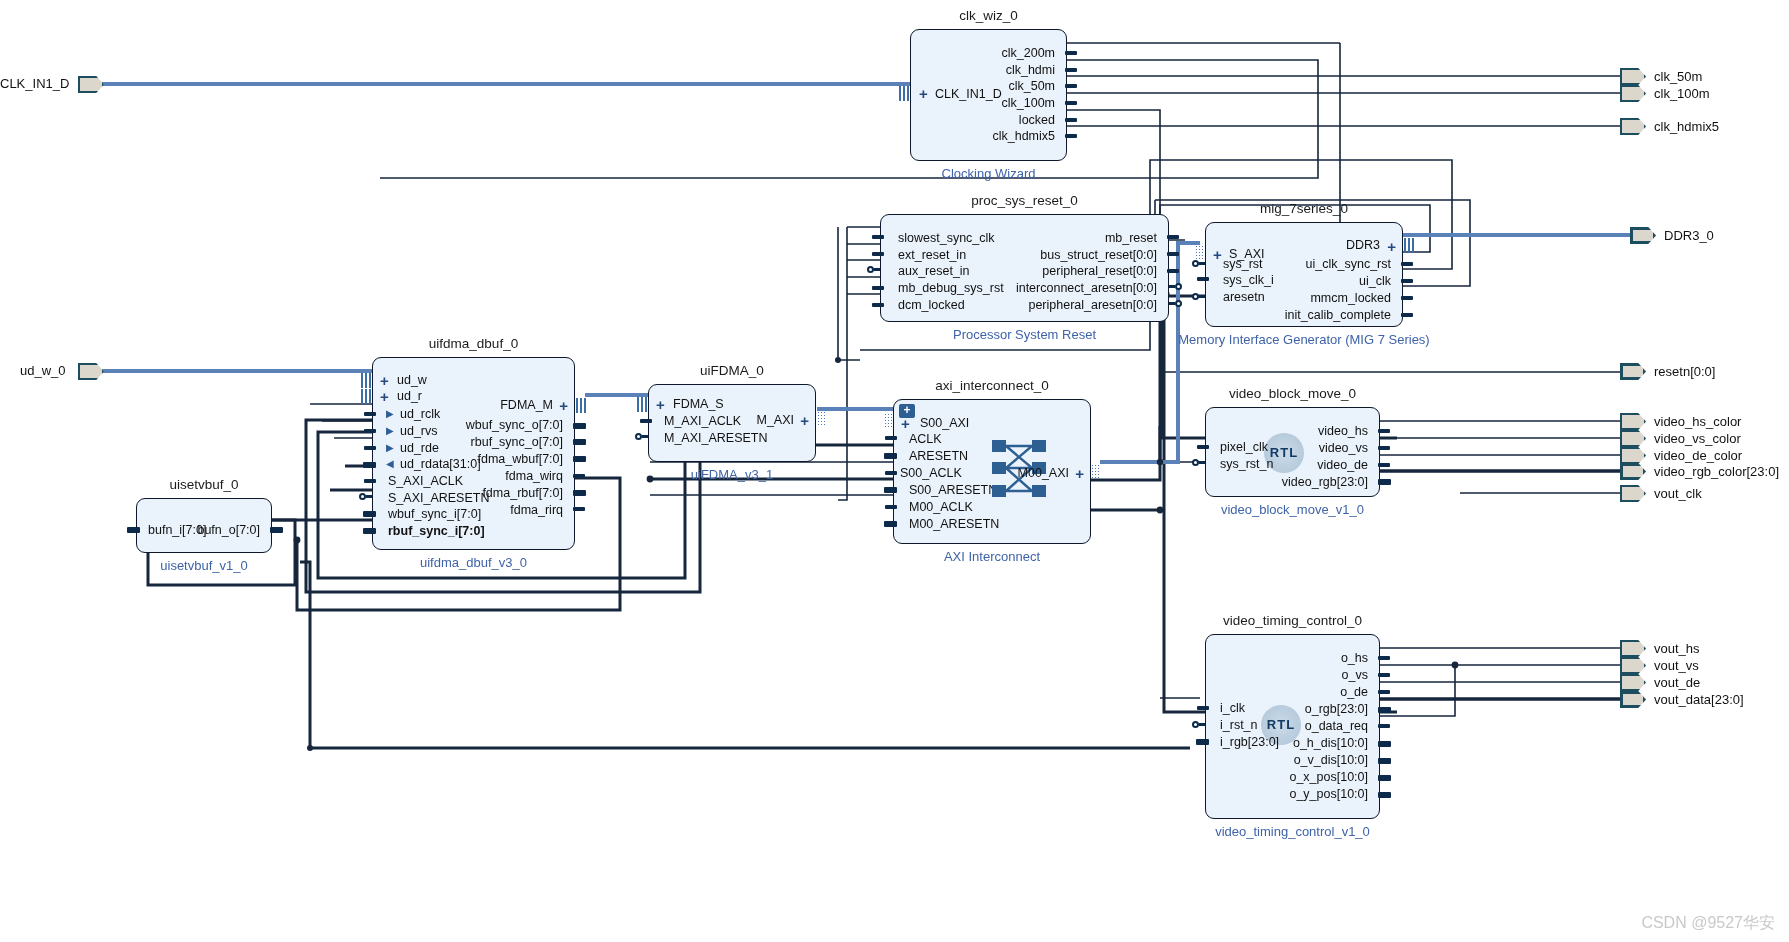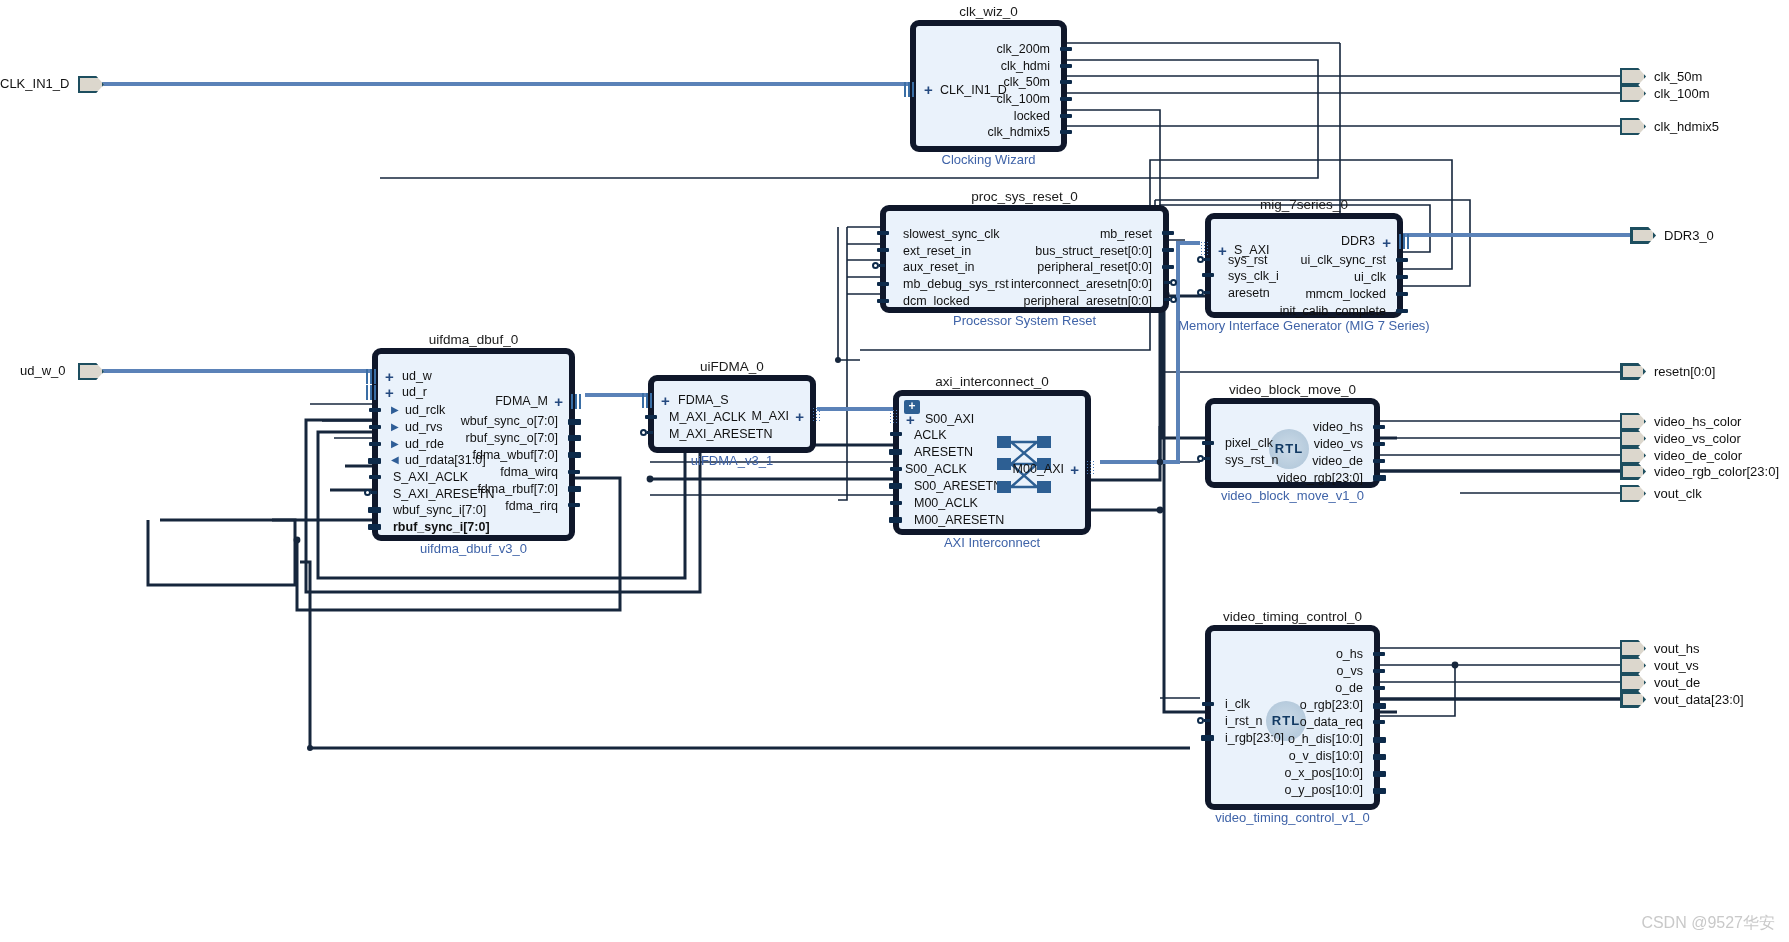--- a/index.html
+++ b/index.html
@@ -3,21 +3,21 @@
 <meta charset="utf-8">
 <style>
   html,body{margin:0;padding:0;background:#ffffff;}
   body{width:1789px;height:942px;position:relative;overflow:hidden;
        font-family:"Liberation Sans",sans-serif;color:#111;}
   #canvas{position:absolute;left:0;top:0;width:1789px;height:942px;}
   svg.wires{position:absolute;left:0;top:0;width:1789px;height:942px;pointer-events:none;}
 
   
   .block{position:absolute;box-sizing:border-box;
-         background:#eaf2fb;border:6px solid #0f172a;border-radius:9px;}
+         background:#eaf2fb;border:1px solid #0f172a;border-radius:9px;margin-top:9px;}
   .blk-title{position:absolute;left:0;right:0;top:-22px;text-align:center;
              font-size:13.5px;color:#1b1b1b;white-space:nowrap;}
   .blk-sub{position:absolute;left:-40px;right:-40px;bottom:-21px;text-align:center;
            font-size:13px;color:#3f63a8;white-space:nowrap;}
   .pin{position:absolute;font-size:12.5px;color:#111;white-space:nowrap;line-height:12px;}
   .pin.l{left:17px;text-align:left;}
   .pin.r{right:11px;text-align:right;}
   .pl{position:absolute;left:-9px;width:12px;height:4px;background:#0d2a4a;border-radius:1px;}
   .pl.wide{height:6px;left:-10px;width:13px;}
   .pr{position:absolute;right:-11px;width:12px;height:4px;background:#0d2a4a;border-radius:1px;}
@@ -350,20 +350,28 @@
       <rect x="40" y="22" width="14" height="12" fill="#2d5f93"></rect>
       <rect x="0" y="45" width="14" height="12" fill="#2d5f93"></rect>
       <rect x="40" y="45" width="14" height="12" fill="#2d5f93"></rect>
       <path d="M14 6 H40 M14 28 H40 M14 51 H40 M14 6 L40 28 M40 6 L14 28 M14 28 L40 51 M40 28 L14 51" stroke="#2d5f93" stroke-width="2.4" fill="none"></path>
     </svg>
     <div class="bus-dot" style="right:-10px;top:64px;"></div>
     <div class="plus" style="right:6px;top:68px;">+</div>
     <span class="pin r" style="top:67px;right:21px;">M00_AXI</span>
   </div>
 
+  <div class="block" style="left:136px;top:489px;width:136px;height:55px;">
+    <div class="blk-title">uisetvbuf_0</div>
+    <div class="blk-sub">uisetvbuf_v1_0</div>
+    <span class="pl wide" style="top:28px;"></span>
+      <span class="pin l" style="top:25px;left:11px;">bufn_i[7:0]</span>
+    <span class="pr wide" style="top:28px;"></span>
+      <span class="pin r" style="top:25px;">bufn_o[7:0]</span>
+  </div>
 
   <div class="block" style="left:1205px;top:398px;width:175px;height:90px;">
     <div class="blk-title">video_block_move_0</div>
     <div class="blk-sub">video_block_move_v1_0</div>
     <div class="rtl" style="left:58px;top:25px;">RTL</div>
     <span class="pl" style="top:37px;"></span>
       <span class="pin l" style="top:33px;left:14px;">pixel_clk</span>
     <span class="pbub" style="top:51px;"></span>
       <span class="pbubline" style="top:53px;"></span>
       <span class="pin l" style="top:50px;left:14px;">sys_rst_n</span>

